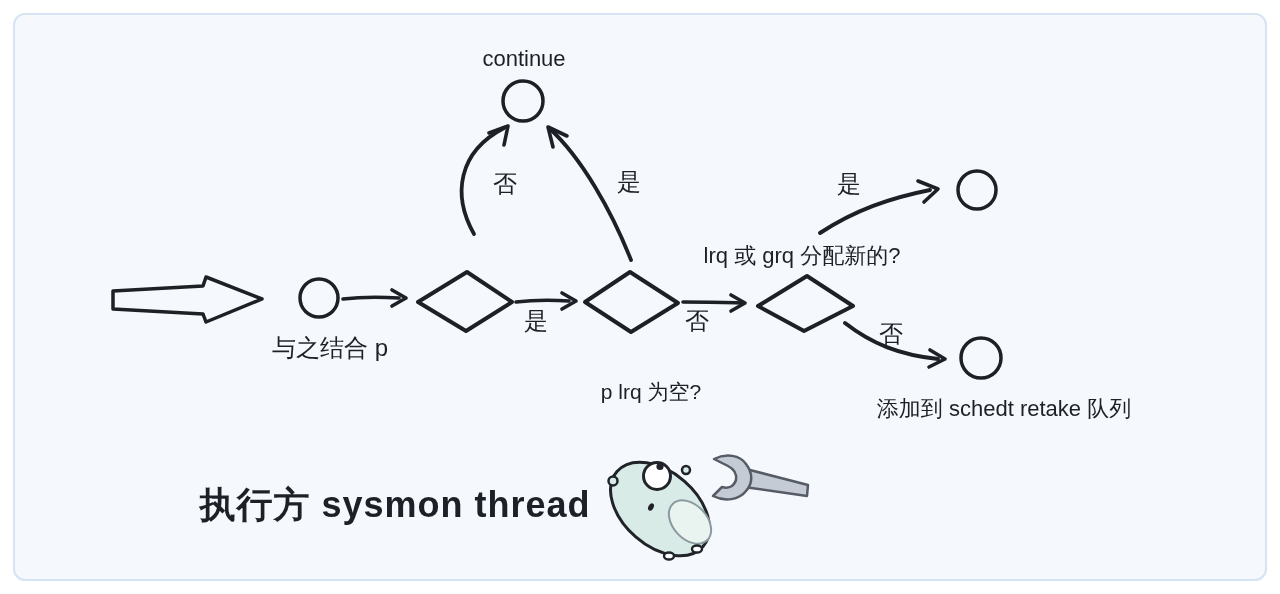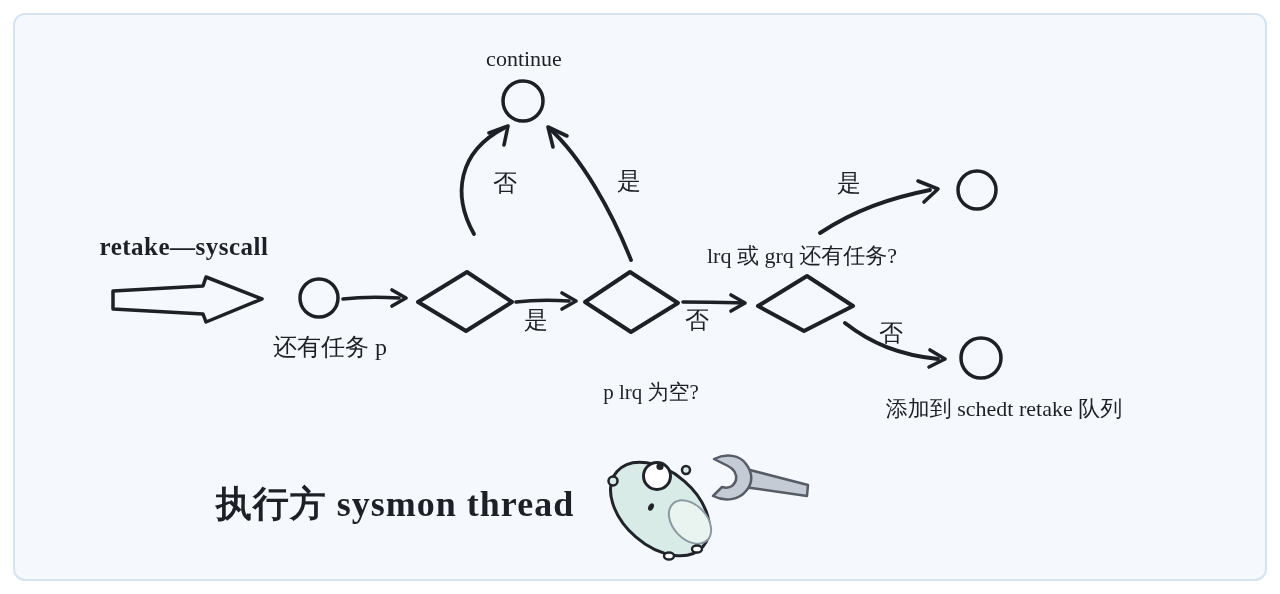--- a/index.html
+++ b/index.html
@@ -1,18 +1,18 @@
 <!DOCTYPE html>
 <html><head>
 <meta charset="utf-8">
 <style>
   * { margin: 0; padding: 0; box-sizing: border-box; }
   html,body { width:1280px; height:594px; background:#ffffff; overflow:hidden;
               font-family:"Liberation Sans", sans-serif; }
-  .stage { position:relative; width:1280px; height:594px;font-family:Liberation Serif, serif; }
+  .stage { position:relative; width:1280px; height:594px; }
   .card { position:absolute; left:13px; top:13px; width:1254px; height:568px;
           background:#f5f9fd; border:2px solid #d6e3f3; border-radius:12px; }
   svg.diagram { position:absolute; left:0; top:0; width:1280px; height:594px; }
   .lbl { position:absolute; color:#1d2127; white-space:pre; line-height:1.15;
          transform:translateX(-50%); text-align:center; }
   .f21 { font-size:21px; } .f22 { font-size:22px; } .f24 { font-size:24px; }
   .title { font-size:25px; font-weight:600; letter-spacing:0.5px; }
   .executor { font-size:36px; font-weight:600; letter-spacing:1px; }
   .ink { stroke:#1d2127; fill:none; stroke-linecap:round; stroke-linejoin:round; }
 </style>
@@ -98,25 +98,24 @@
                C726,453 740,455 746,464
                C753,473 753,483 746,491
                C739,500 725,502 713,496
                L722,487
                C729,489 734,486 736,480
                C737,474 734,469 728,466 Z" fill="#c5cbd5" stroke="#565b66" stroke-width="2.5" stroke-linejoin="round"></path>
     </g>
   </svg>
 
   <div class="lbl f22" style="left:524px; top:46px;">continue</div>
-  <div class="lbl title" style="left:184px; top:233px;">retake—syscall</div>
-  <div class="lbl f24" style="left:330px; top:334px;">还有任务 p</div>
+  <div class="lbl f24" style="left:330px; top:334px;">与之结合 p</div>
   <div class="lbl f24" style="left:505px; top:170px;">否</div>
   <div class="lbl f24" style="left:629px; top:168px;">是</div>
   <div class="lbl f24" style="left:536px; top:307px;">是</div>
   <div class="lbl f24" style="left:697px; top:307px;">否</div>
   <div class="lbl f21" style="left:651px; top:380px;">p lrq 为空?</div>
-  <div class="lbl f22" style="left:802px; top:243px;">lrq 或 grq 还有任务?</div>
+  <div class="lbl f22" style="left:802px; top:243px;">lrq 或 grq 分配新的?</div>
   <div class="lbl f24" style="left:849px; top:170px;">是</div>
   <div class="lbl f24" style="left:891px; top:320px;">否</div>
   <div class="lbl f22" style="left:1004px; top:396px;">添加到 schedt retake 队列</div>
   <div class="lbl executor" style="left:395px; top:484px;">执行方 sysmon thread</div>
 </div>
 
 </body></html>

